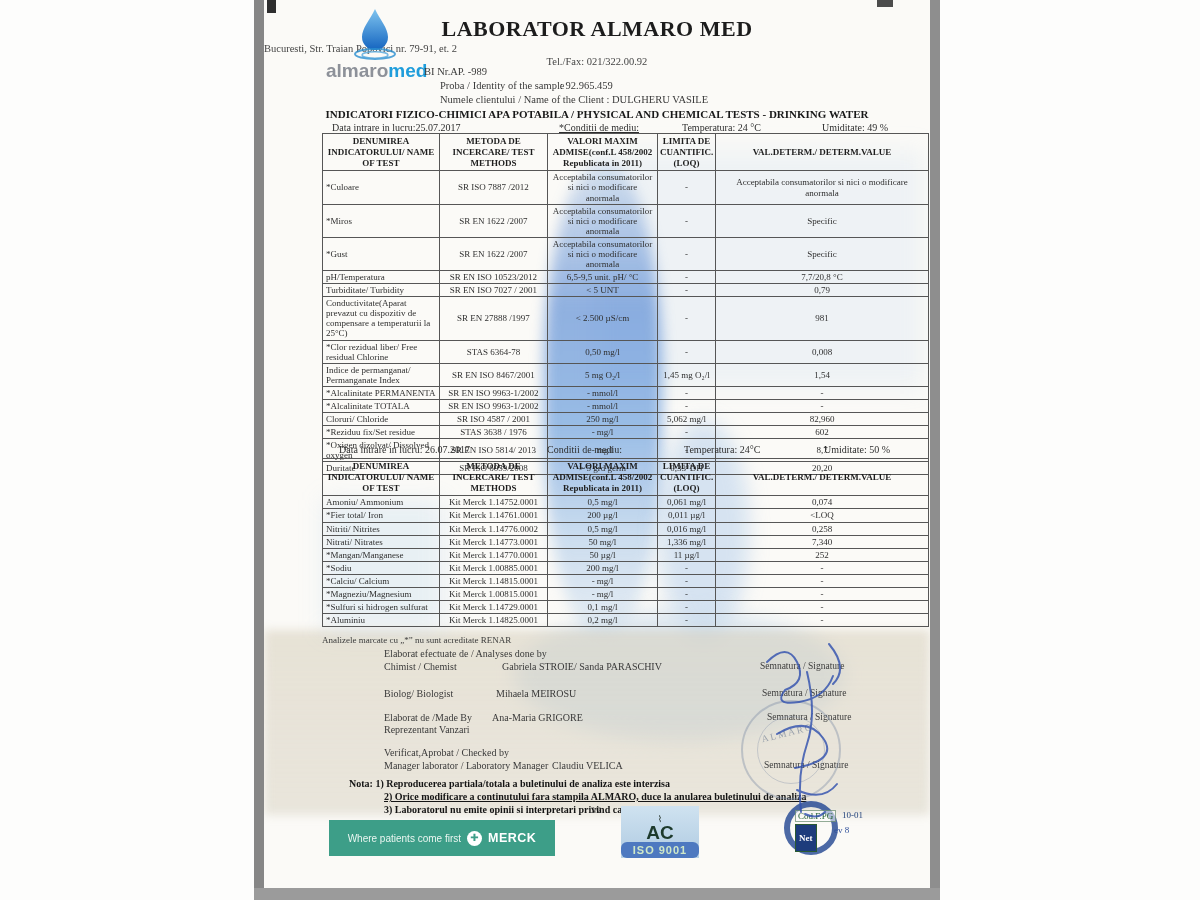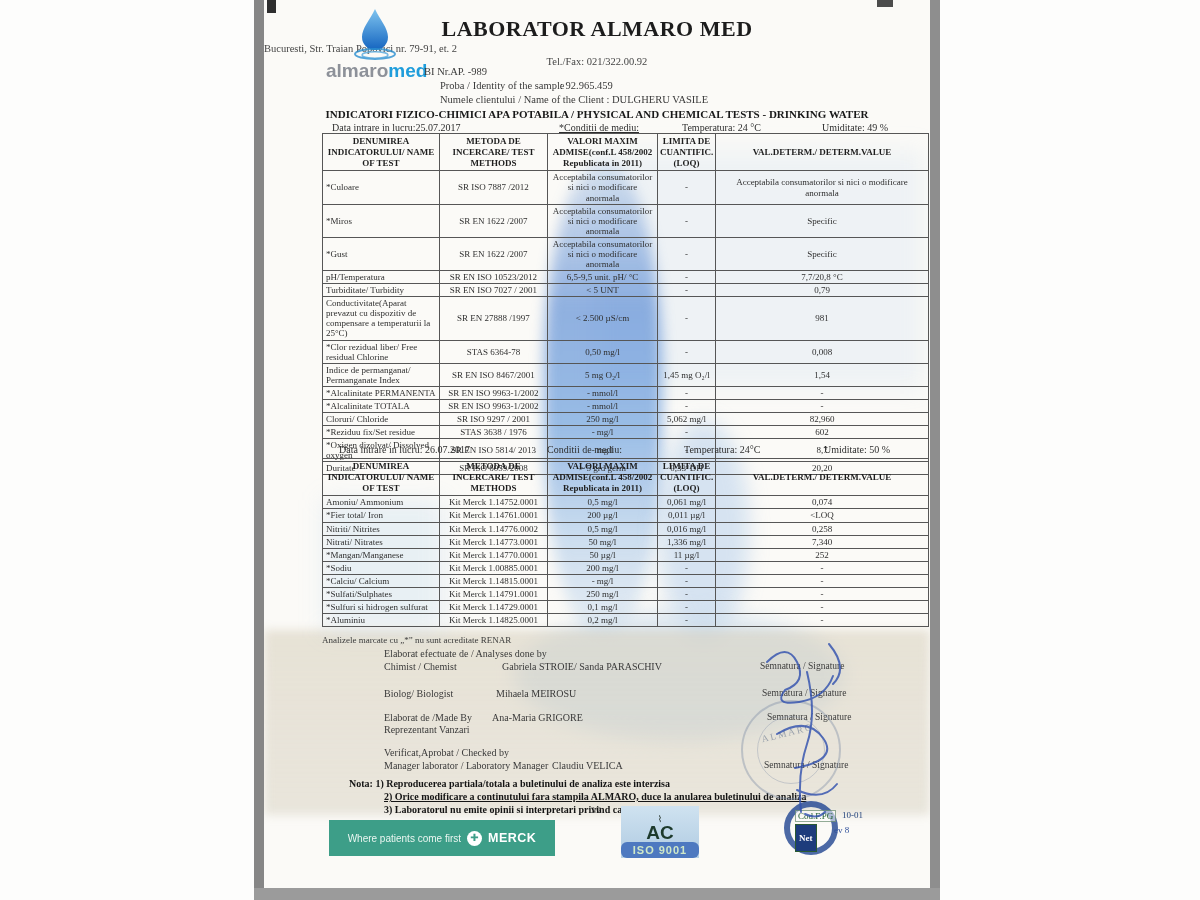--- a/index.html
+++ b/index.html
@@ -270,21 +270,21 @@
             <tr>
               <td class="c-name">*Alcalinitate TOTALA</td>
               <td>SR EN ISO 9963-1/2002</td>
               <td>- mmol/l</td>
               <td>-</td>
               <td>-</td>
             </tr>
 
             <tr>
               <td class="c-name">Cloruri/ Chloride</td>
-              <td>SR ISO 9297 / 2001</td>
+              <td>SR ISO 4587 / 2001</td>
               <td>250 mg/l</td>
               <td>5,062 mg/l</td>
               <td>82,960</td>
             </tr>
 
             <tr>
               <td class="c-name">*Reziduu fix/Set residue</td>
               <td>STAS 3638 / 1976</td>
               <td>- mg/l</td>
               <td>-</td>
@@ -382,28 +382,28 @@
             </tr>
 
             <tr>
               <td class="c-name">*Calciu/ Calcium</td>
               <td>Kit Merck 1.14815.0001</td>
               <td>- mg/l</td>
               <td>-</td>
               <td>-</td>
             </tr>
 
-
-            <tr>
-              <td class="c-name">*Sulfati/Sulphates</td>
-              <td>Kit Merck 1.14791.0001</td>
-              <td>250 mg/l</td>
-              <td>-</td>
-              <td>-</td>
-            </tr>
+            <tr>
+              <td class="c-name">*Magneziu/Magnesium</td>
+              <td>Kit Merck 1.00815.0001</td>
+              <td>- mg/l</td>
+              <td>-</td>
+              <td>-</td>
+            </tr>
+
 
             <tr>
               <td class="c-name">*Sulfuri si hidrogen sulfurat</td>
               <td>Kit Merck 1.14729.0001</td>
               <td>0,1 mg/l</td>
               <td>-</td>
               <td>-</td>
             </tr>
 
             <tr>

